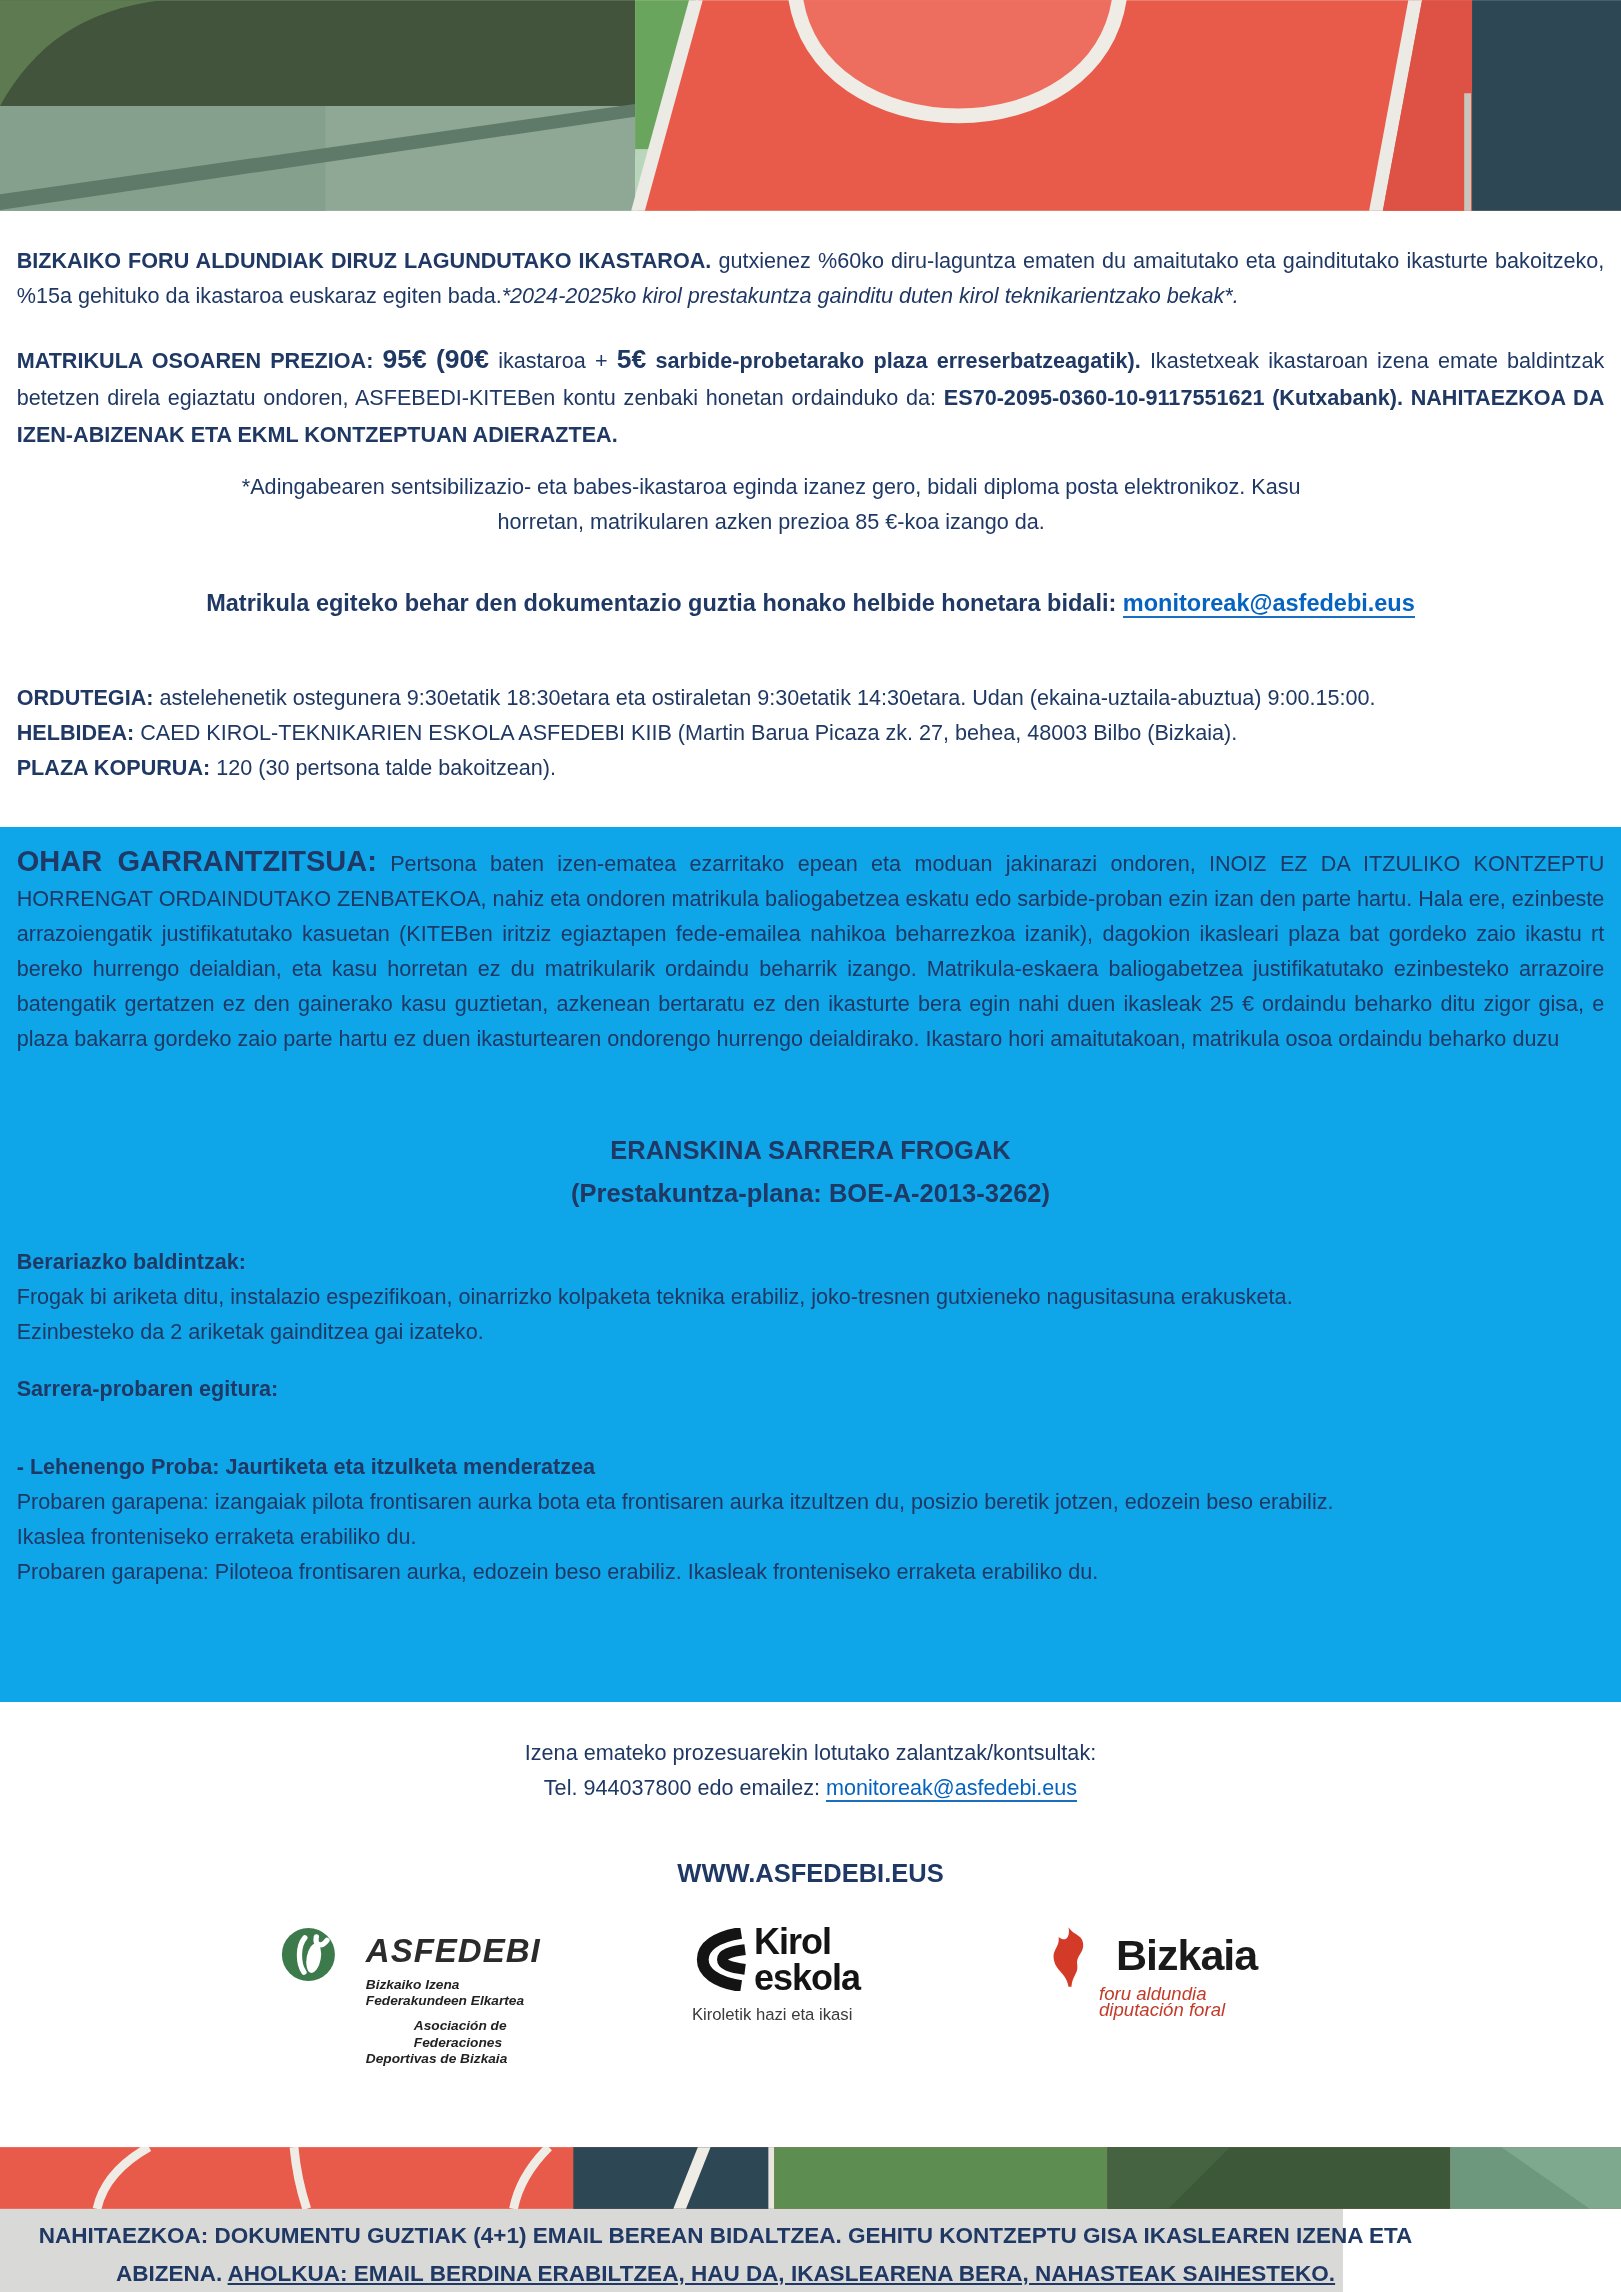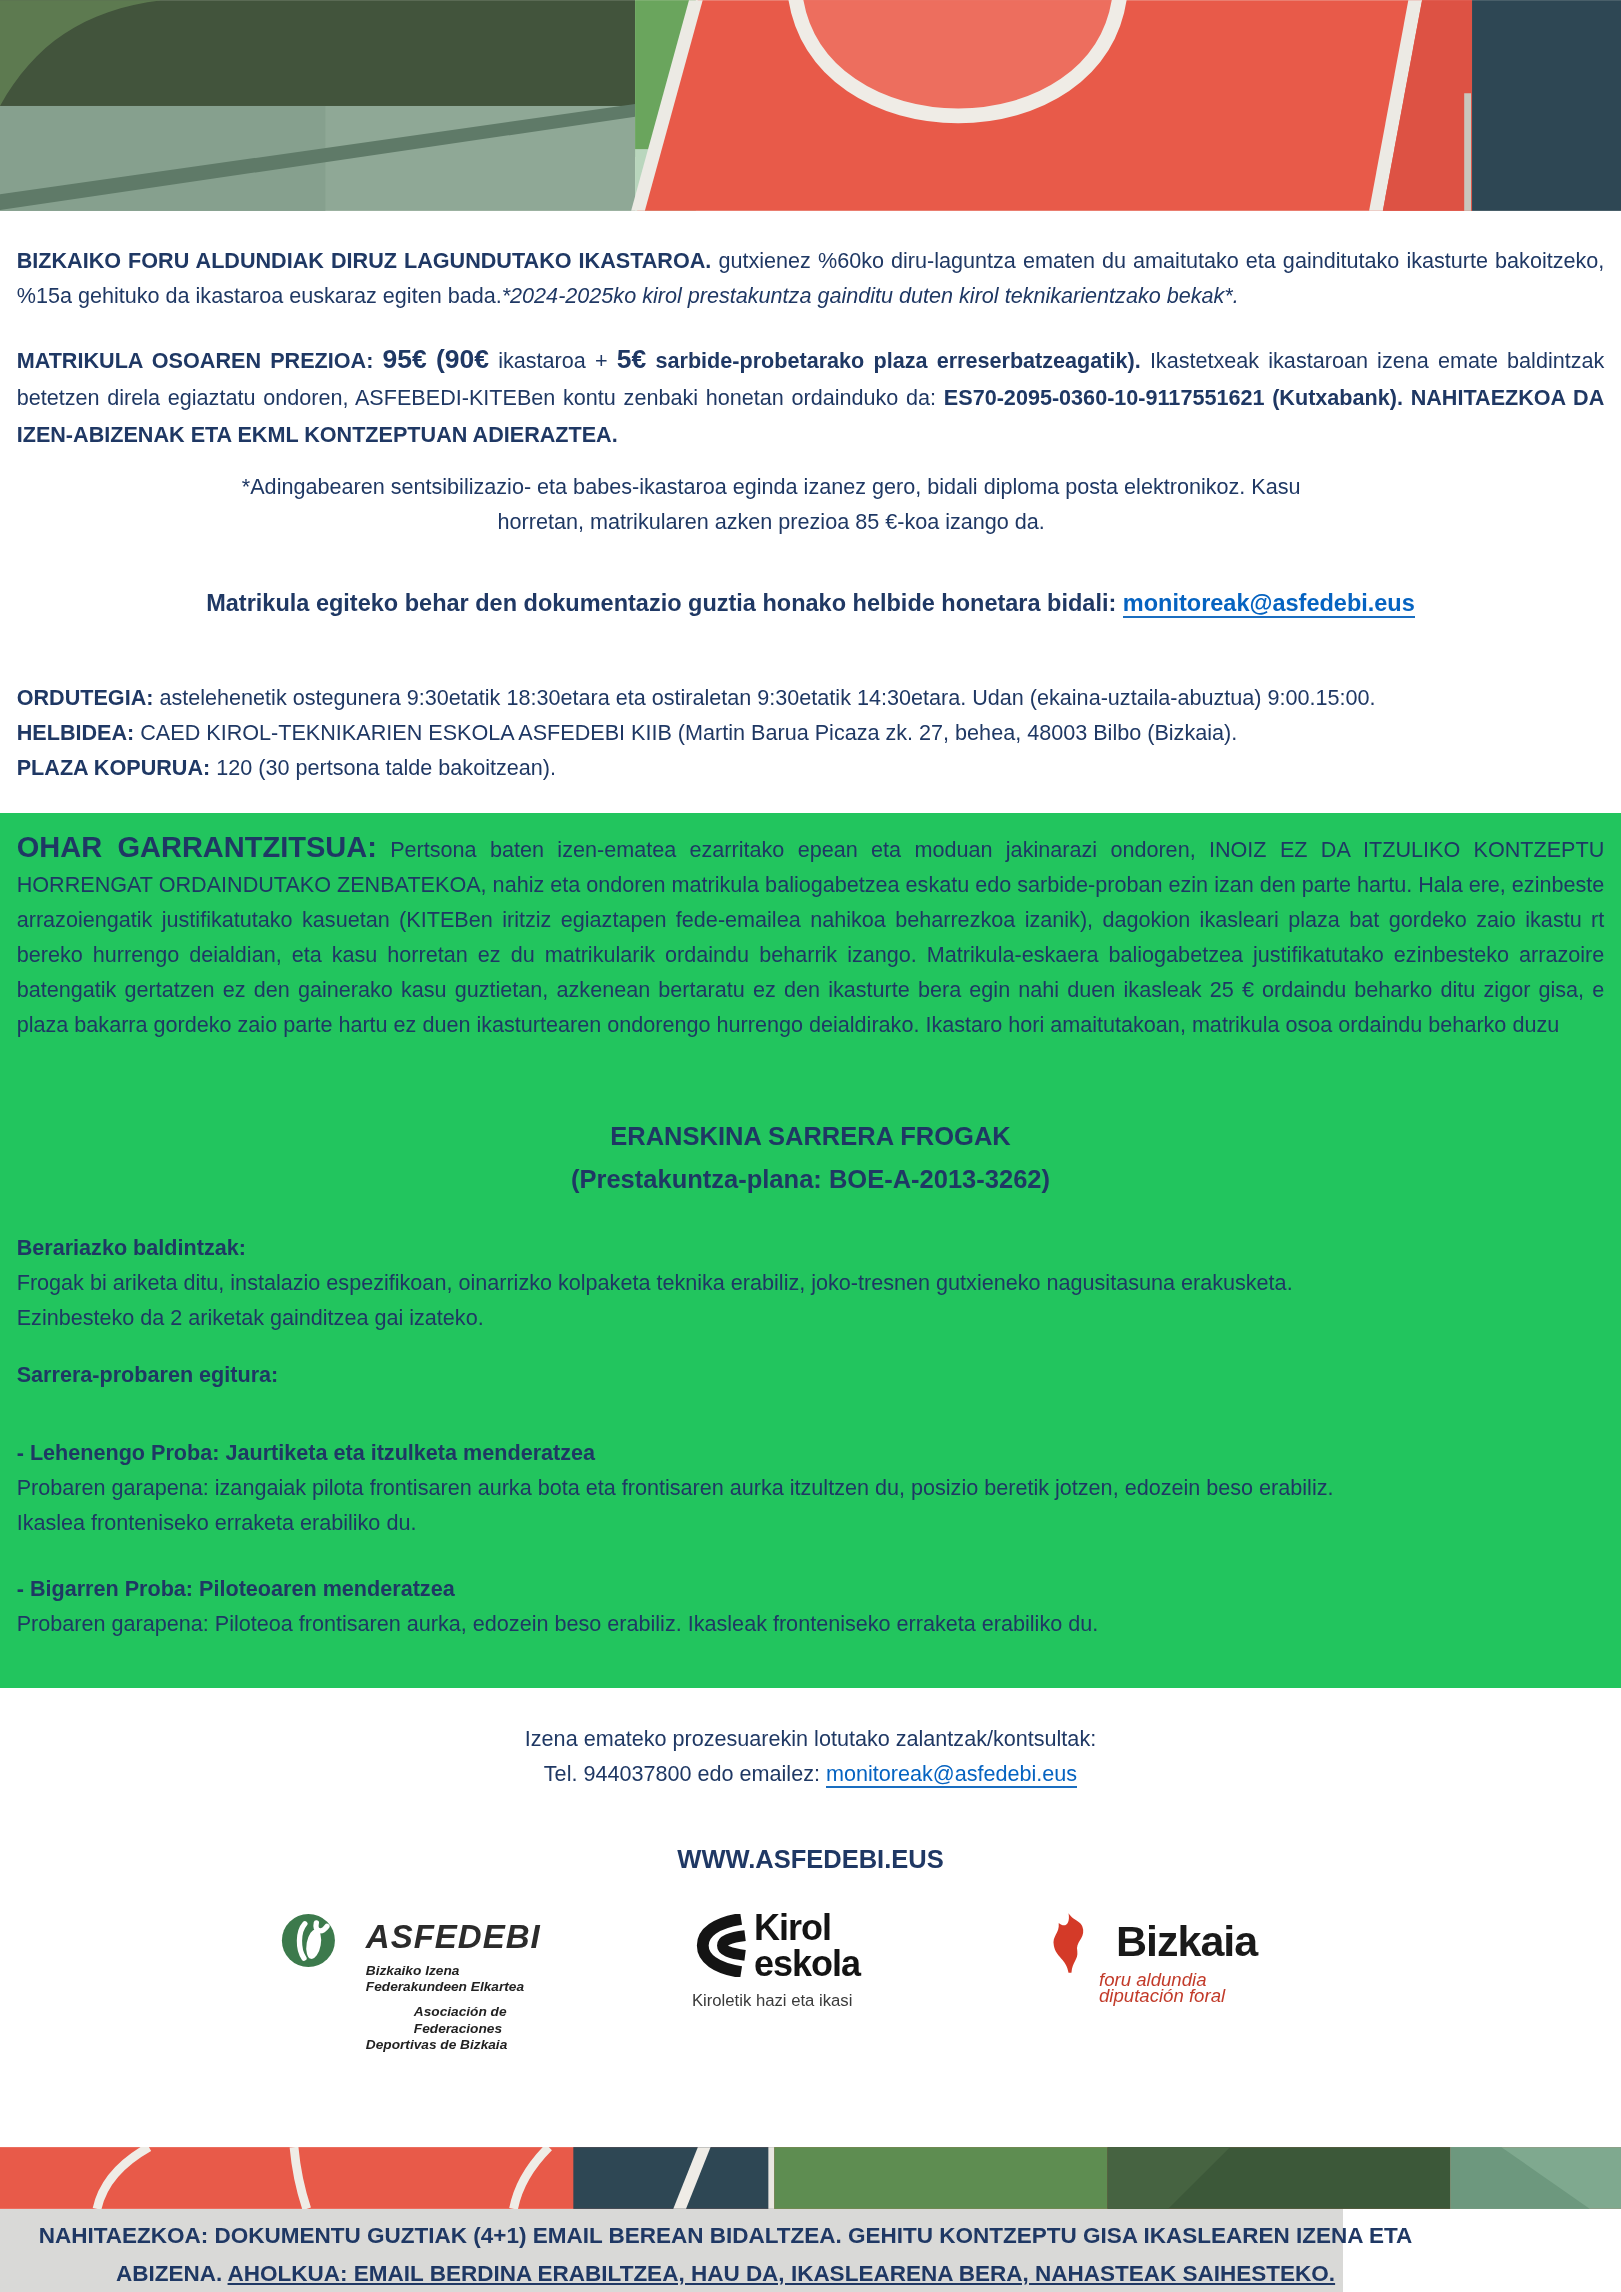--- a/index.html
+++ b/index.html
@@ -22,21 +22,21 @@
   .p1 { margin-top: 32px; }
   .p2 { margin-top: 28px; line-height: 37px; }
   .p3 { margin-top: 15.7px; width: 1059px; margin-left: 225px; text-align: center; }
   .p4 { margin-top: 45px; text-align: center; font-size: 23.5px; font-weight: bold; line-height: 39px; }
   .info-block { margin-top: 57px; }
   .link {
     color: #0563c1; text-decoration: none;
     border-bottom: 2.9px solid #1a6ec0; cursor: pointer;
   }
   .gray-section {
-    background: #22c55e; margin-top: 28px;
+    background: #0ea5e9; margin-top: 42px;
     padding: 17.6px 16.7px 0; height: 875px; overflow: hidden;
   }
   .ohar-label { font-size: 29px; font-weight: bold; }
   .eranskina-block { margin-top: 73px; text-align: center; font-weight: bold; font-size: 25.5px; line-height: 43px; }
   .sub-label { margin-top: 29px; font-weight: bold; }
   .egitura-label { margin-top: 21.6px; font-weight: bold; }
   .proba1-title { margin-top: 43px; font-weight: bold; }
   .proba2-title { margin-top: 31px; font-weight: bold; }
   .contact-line1 { margin-top: 33px; text-align: center; }
   .contact-line2 { text-align: center; }
@@ -126,21 +126,20 @@
     <p class="sub-label">Berariazko baldintzak:</p>
     <p>Frogak bi ariketa ditu, instalazio espezifikoan, oinarrizko kolpaketa teknika erabiliz, joko-tresnen gutxieneko nagusitasuna erakusketa.</p>
     <p>Ezinbesteko da 2 ariketak gainditzea gai izateko.</p>
 
     <p class="egitura-label">Sarrera-probaren egitura:</p>
 
     <p class="proba1-title">- Lehenengo Proba: Jaurtiketa eta itzulketa menderatzea</p>
     <p>Probaren garapena: izangaiak pilota frontisaren aurka bota eta frontisaren aurka itzultzen du, posizio beretik jotzen, edozein beso erabiliz.</p>
     <p>Ikaslea fronteniseko erraketa erabiliko du.</p>
 
-    <p class="proba2-title">- Bigarren Proba: Piloteoaren menderatzea</p>
     <p>Probaren garapena: Piloteoa frontisaren aurka, edozein beso erabiliz. Ikasleak fronteniseko erraketa erabiliko du.</p>
   </div>
 
   <p class="contact-line1">Izena emateko prozesuarekin lotutako zalantzak/kontsultak:</p>
   <p class="contact-line2"><span>Tel. 944037800 edo emailez: </span><a class="link">monitoreak@asfedebi.eus</a></p>
 
   <p class="website">WWW.ASFEDEBI.EUS</p>
 
   <div class="logos">
 

